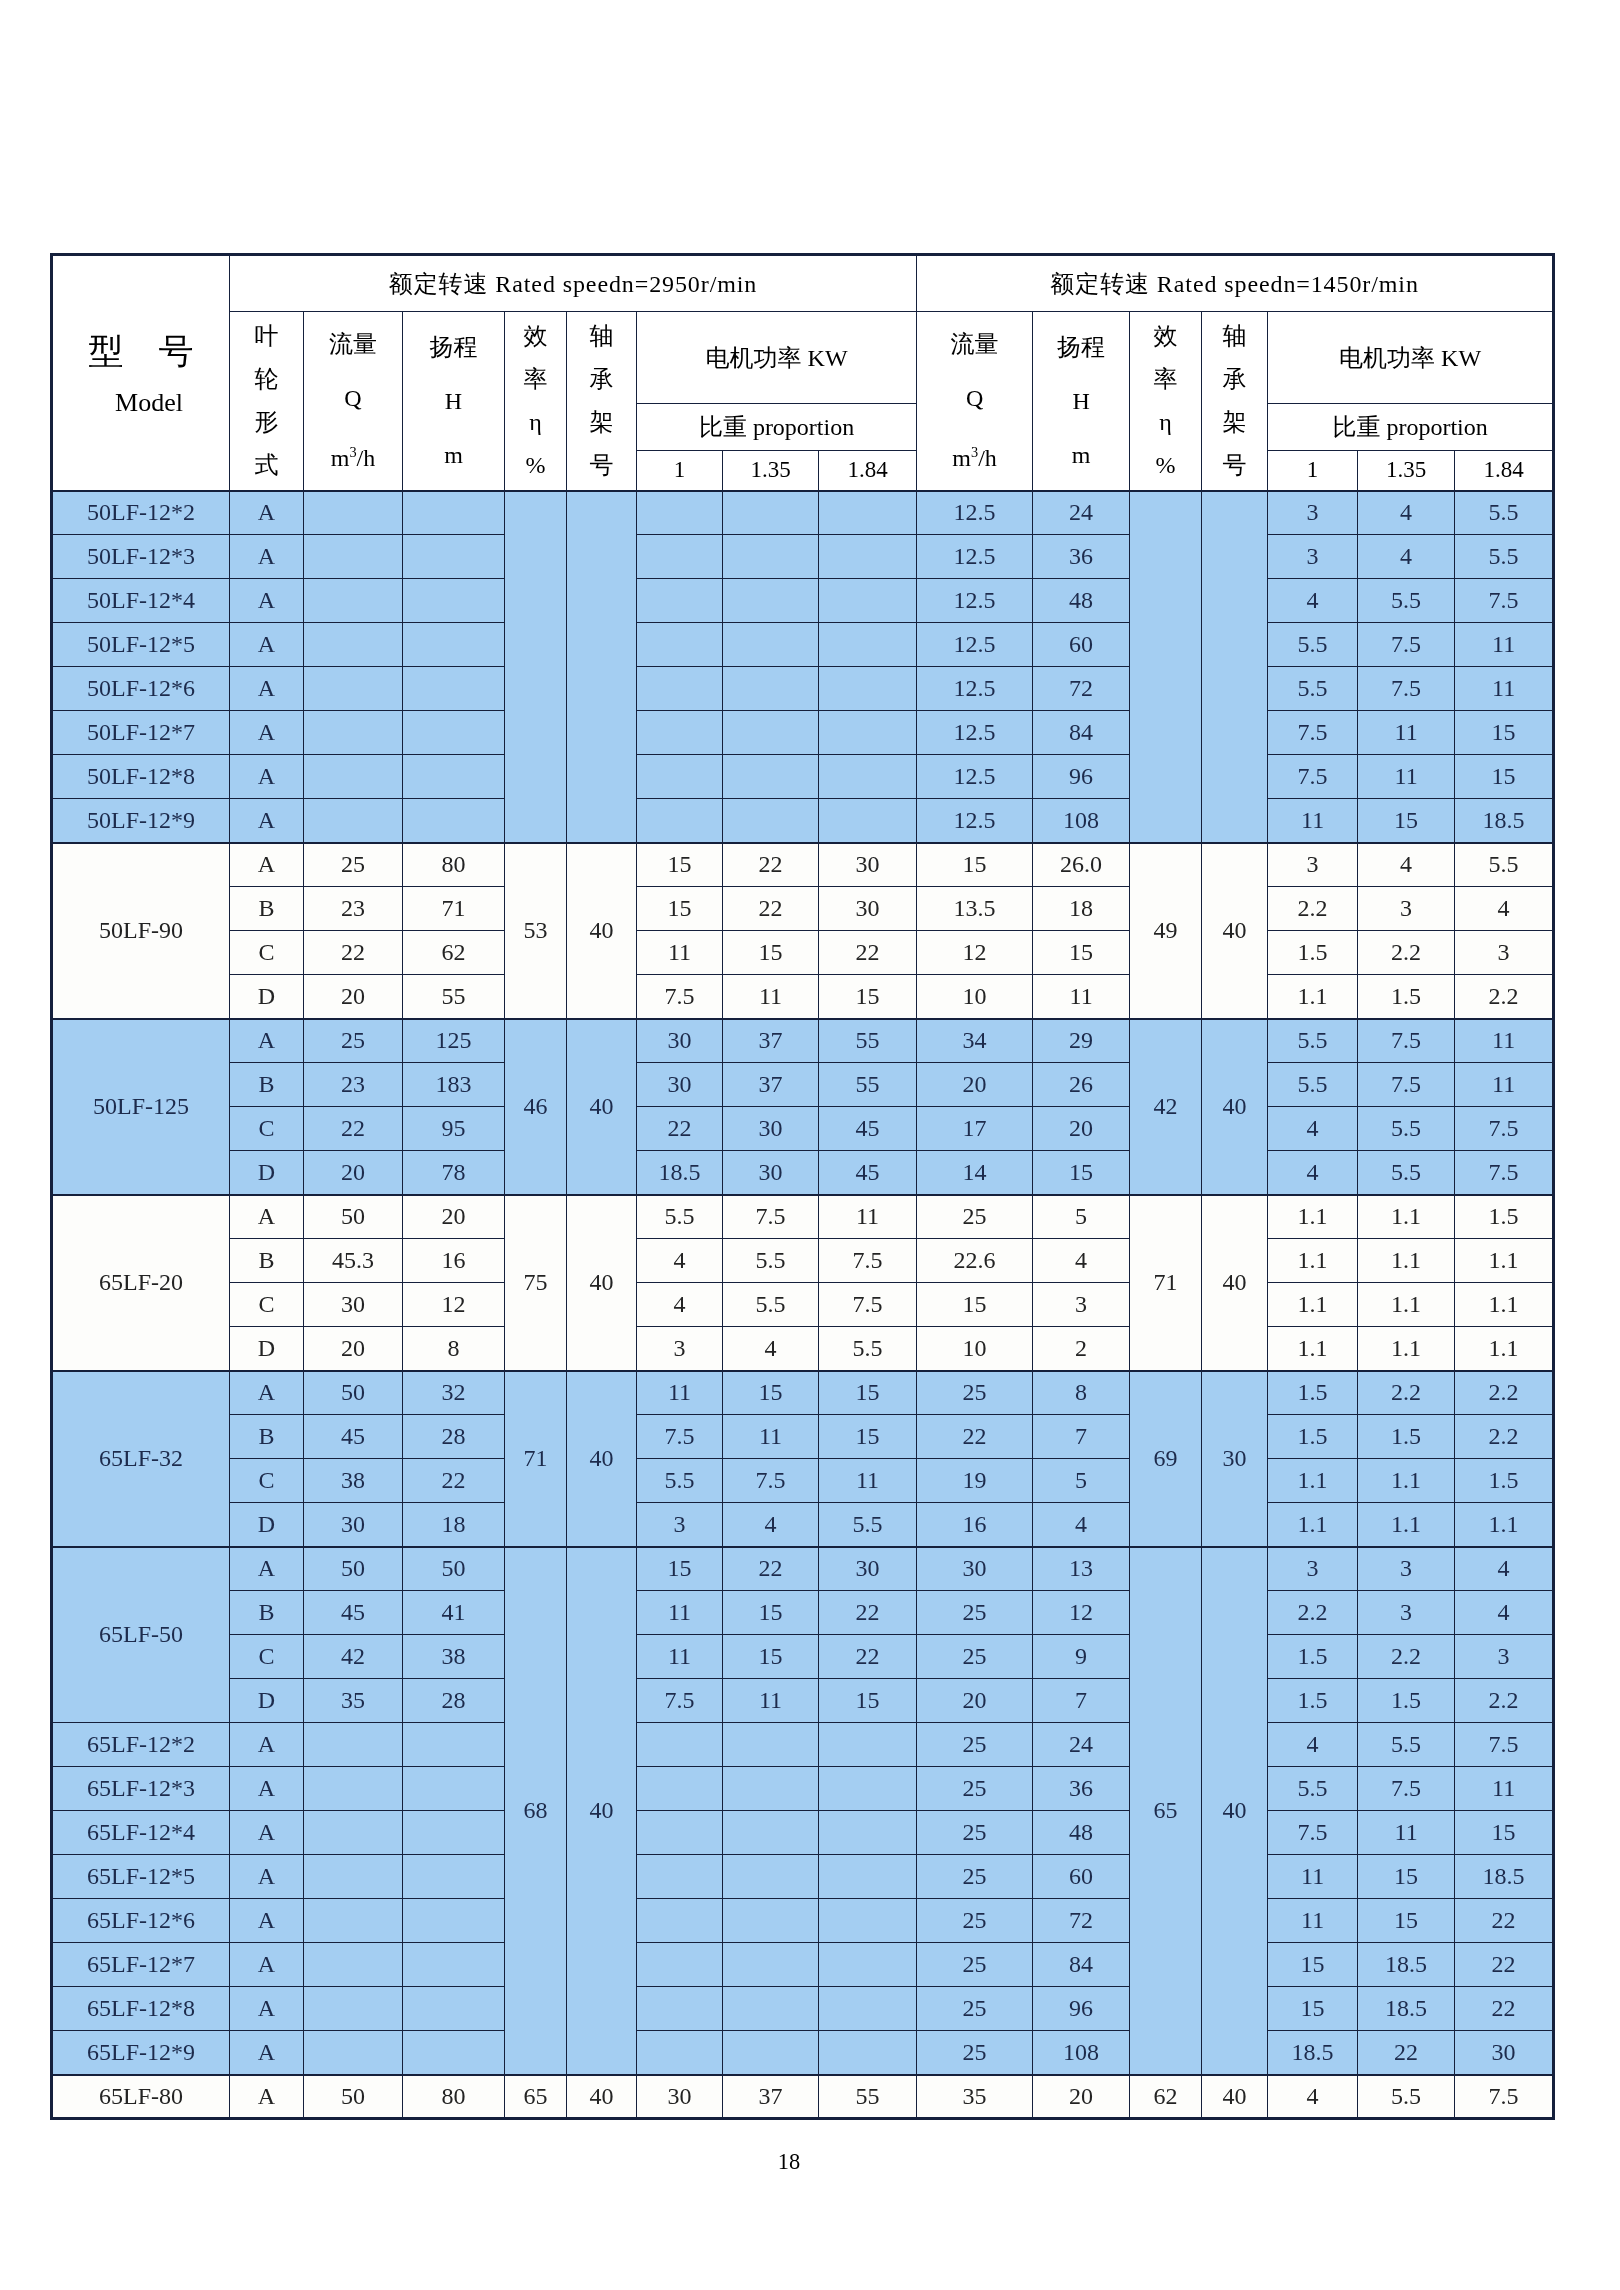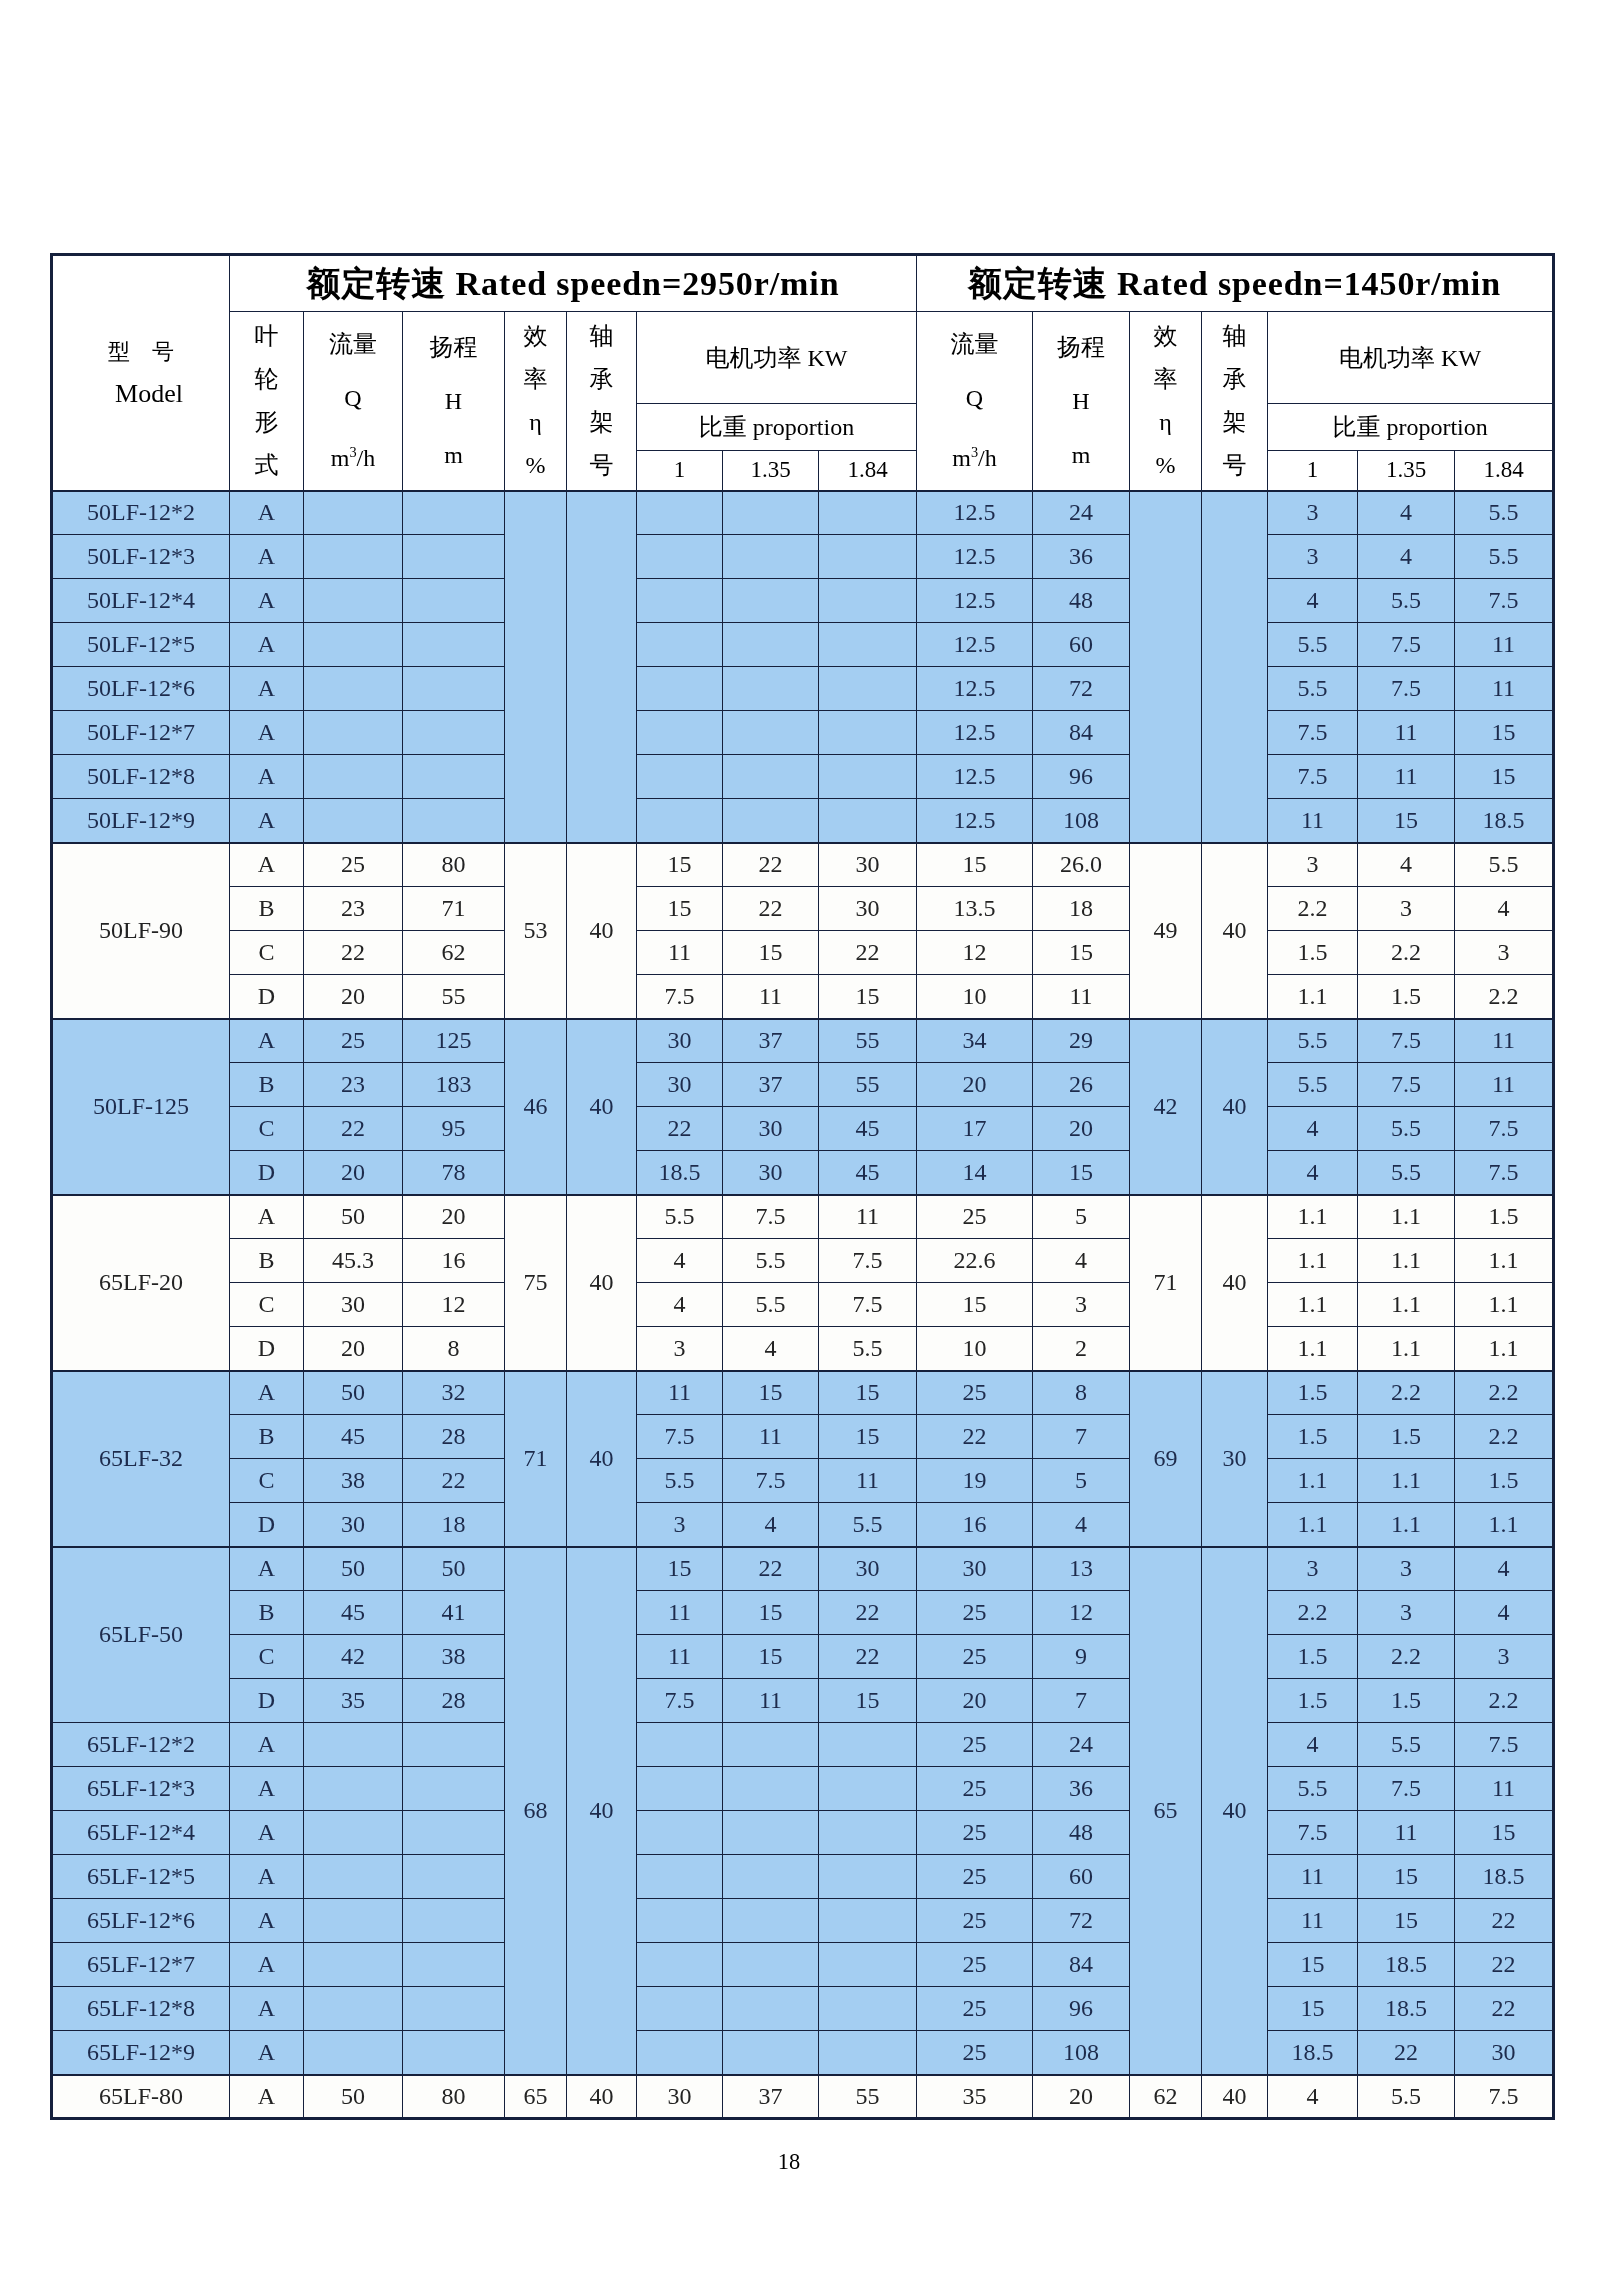--- a/index.html
+++ b/index.html
@@ -30,22 +30,22 @@
   thead th{
     background:#ffffff;
     color:#000000;
     font-weight:normal;
     font-size:24px;
   }
   thead tr.hr1{height:57px;}
   thead tr.hr2{height:92px;}
   thead tr.hr3{height:47px;}
   thead tr.hr4{height:40px;}
-  th.speed{font-size:34px;font-weight:bold;letter-spacing:0.9px;}
-  th.modelh div.mzh{font-size:22px;margin-bottom:12.5px;}
+  th.speed{font-size:24px;font-weight:normal;letter-spacing:0.9px;}
+  th.modelh div.mzh{font-size:35px;margin-bottom:12.5px;}
   th.modelh div.men{font-size:26px;padding-left:16px;}
   th.vtxt{
     white-space:pre-line;
     line-height:43px;
     font-size:24px;
   }
   th.stack div{line-height:54px;font-size:24px;}
   th.stack sup{font-size:14.3px;vertical-align:super;}
   th.powerh{font-size:24px;}
   th.proph{font-size:24px;}

